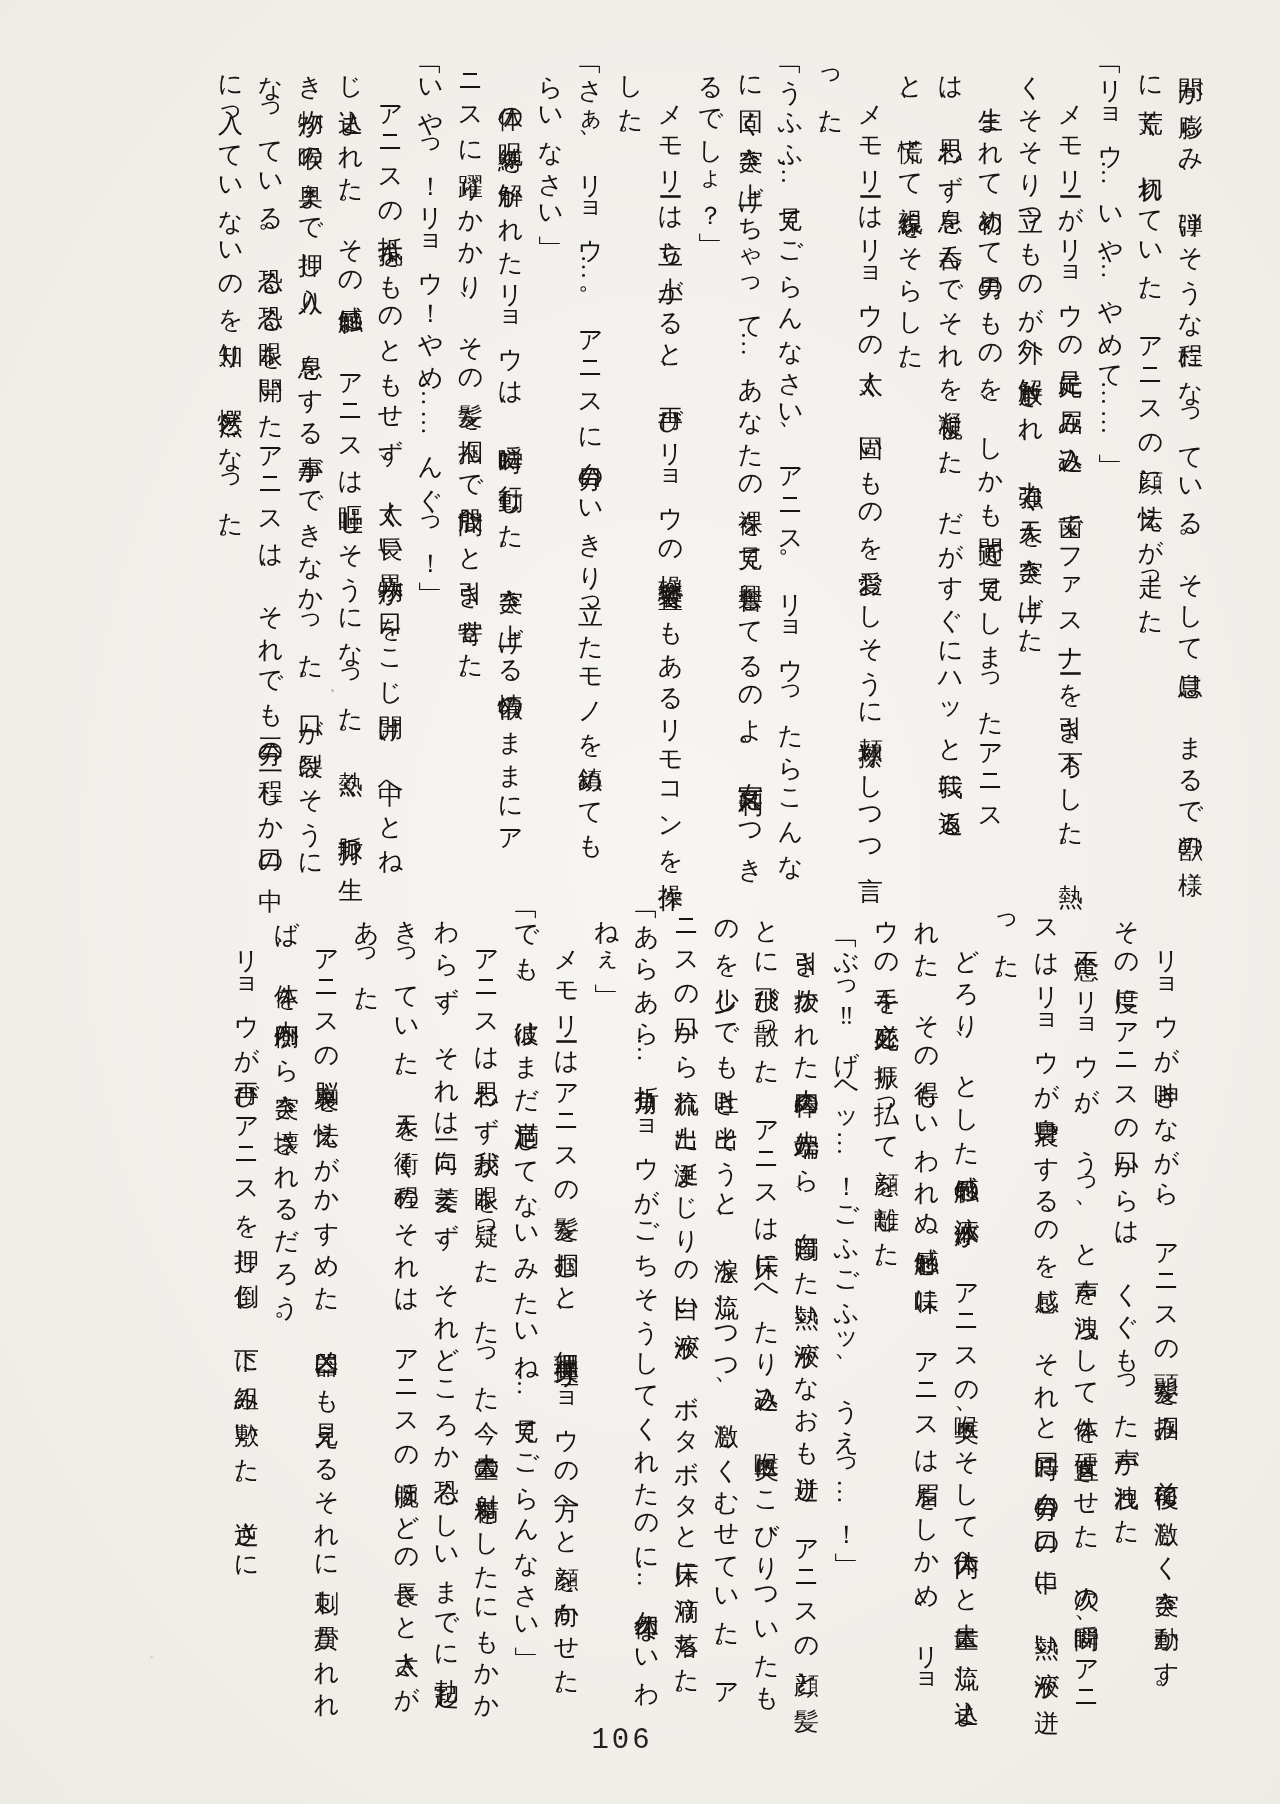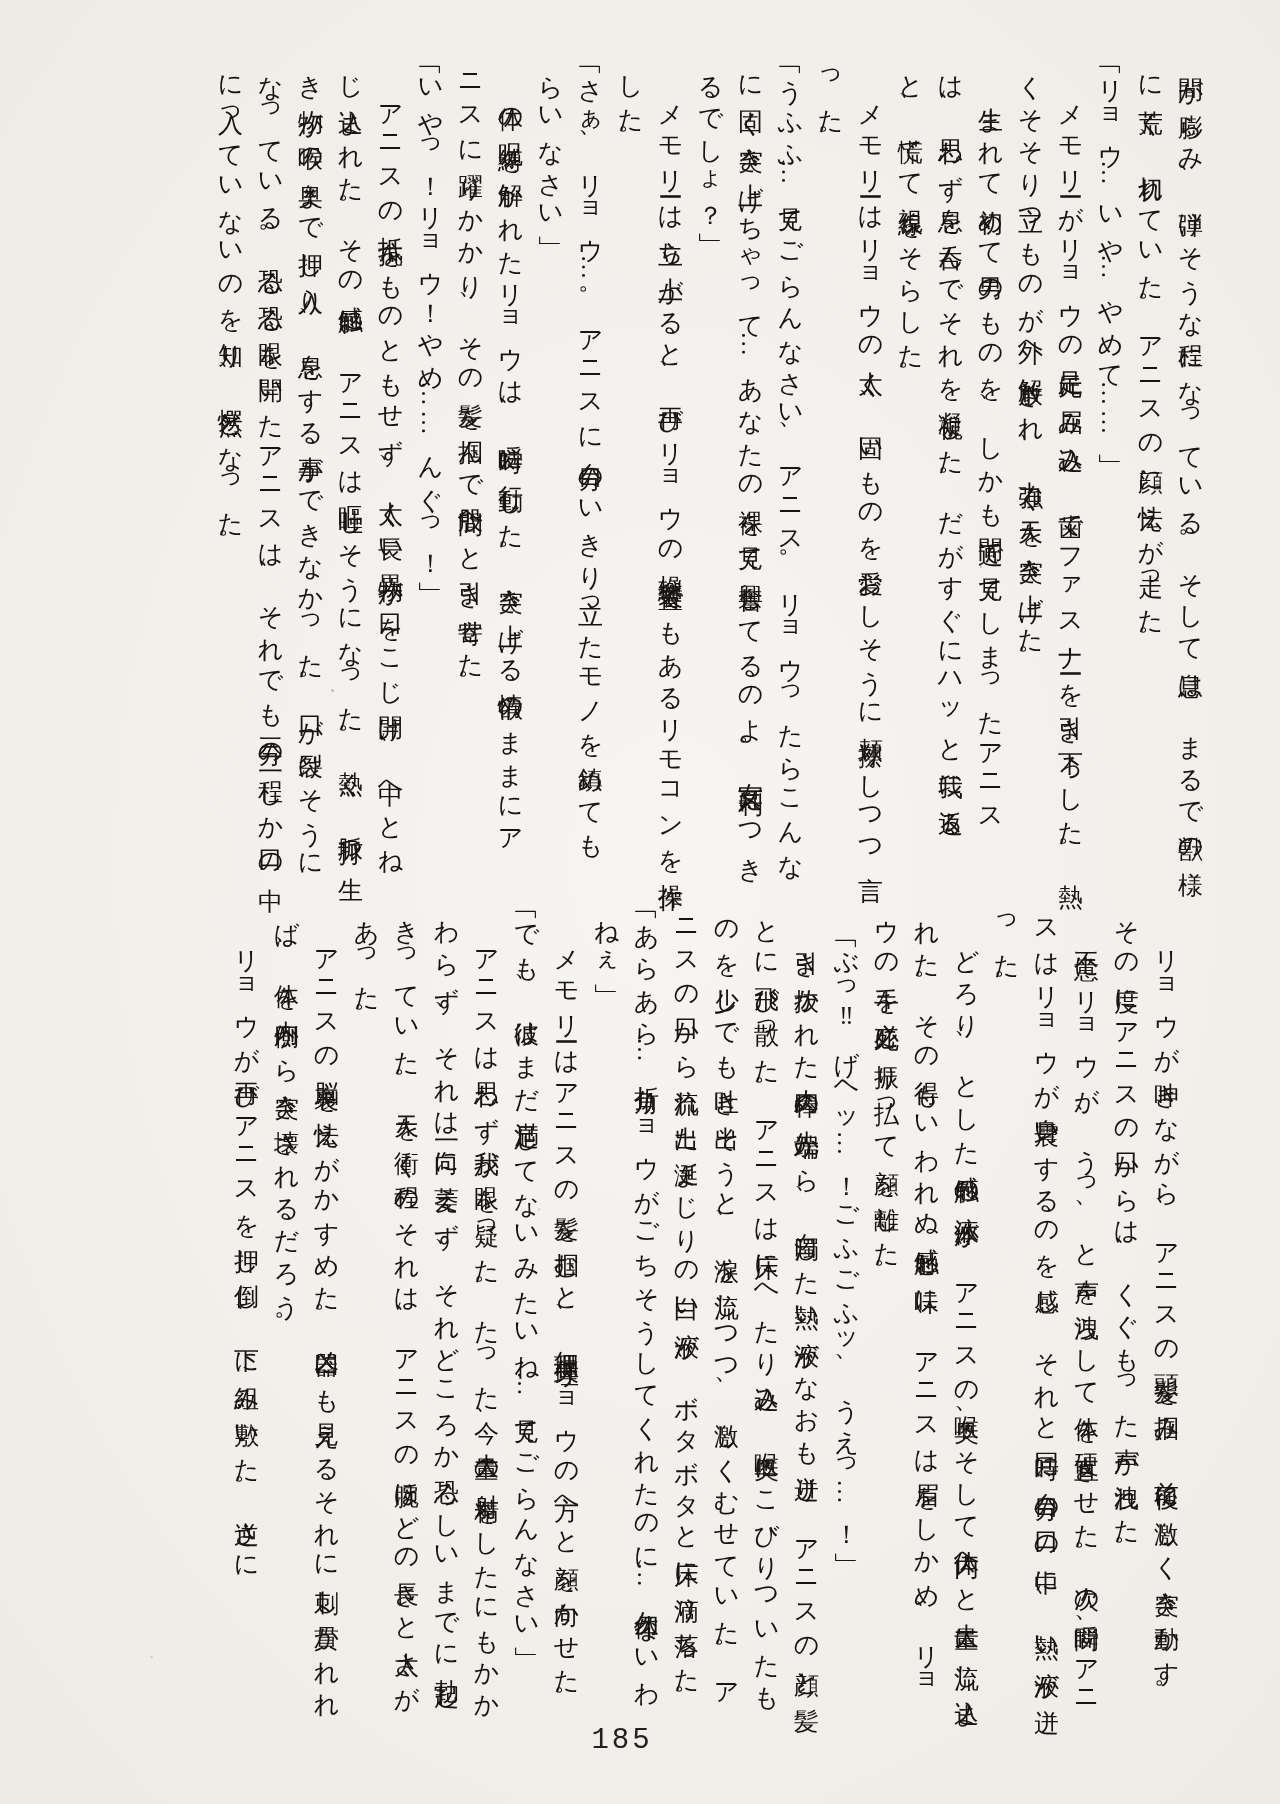--- a/index.html
+++ b/index.html
@@ -70,20 +70,20 @@
     <p class="indent">「ぶっ‼げヘッ…！ごふごふッ、うえっ…！」</p>
     <p class="indent">引き抜かれた肉棒の先端から、白濁した熱い液がなおも迸り、アニスの顔と髪とに飛び散った。アニスは床にへたり込み、喉奥にこびりついたものを少しでも吐き出そうと、涙を流しつつ、激しくむせていた。アニスの口から流れ出た涎まじりの白い液が、ボタボタと床に滴り落ちた。</p>
     <p>「あらあら…折角リョウがごちそうしてくれたのに…勿体ないわねぇ」</p>
     <p class="indent">メモリーはアニスの髪を掴むと、無理矢理リョウの方へと顔を向かせた。</p>
     <p>「でも、彼はまだ満足してないみたいね…見てごらんなさい」</p>
     <p class="indent">アニスは思わず我が眼を疑った。たった今、大量の射精をしたにもかかわらず、それは一向に萎えず、それどころか恐ろしいまでに勃起しきっていた。天を衝く程のそれは、アニスの腕ほどの長さと太さがあった。</p>
     <p class="indent">アニスの脳裏を怯えがかすめた。凶器にも見えるそれに刺し貫かれれば、体を内側から突き壊されるだろう。</p>
     <p class="indent">リョウが再びアニスを押し倒し、下に組み敷いた。逆さに</p>
   </div>
 
-  <div class="page-number">185</div>
+  <div class="page-number">106</div>
 
   <div class="speck s1"></div>
   <div class="speck s2"></div>
   <div class="speck s3"></div>
   <div class="speck s4"></div>
 
 </div>
 
 </body></html>

